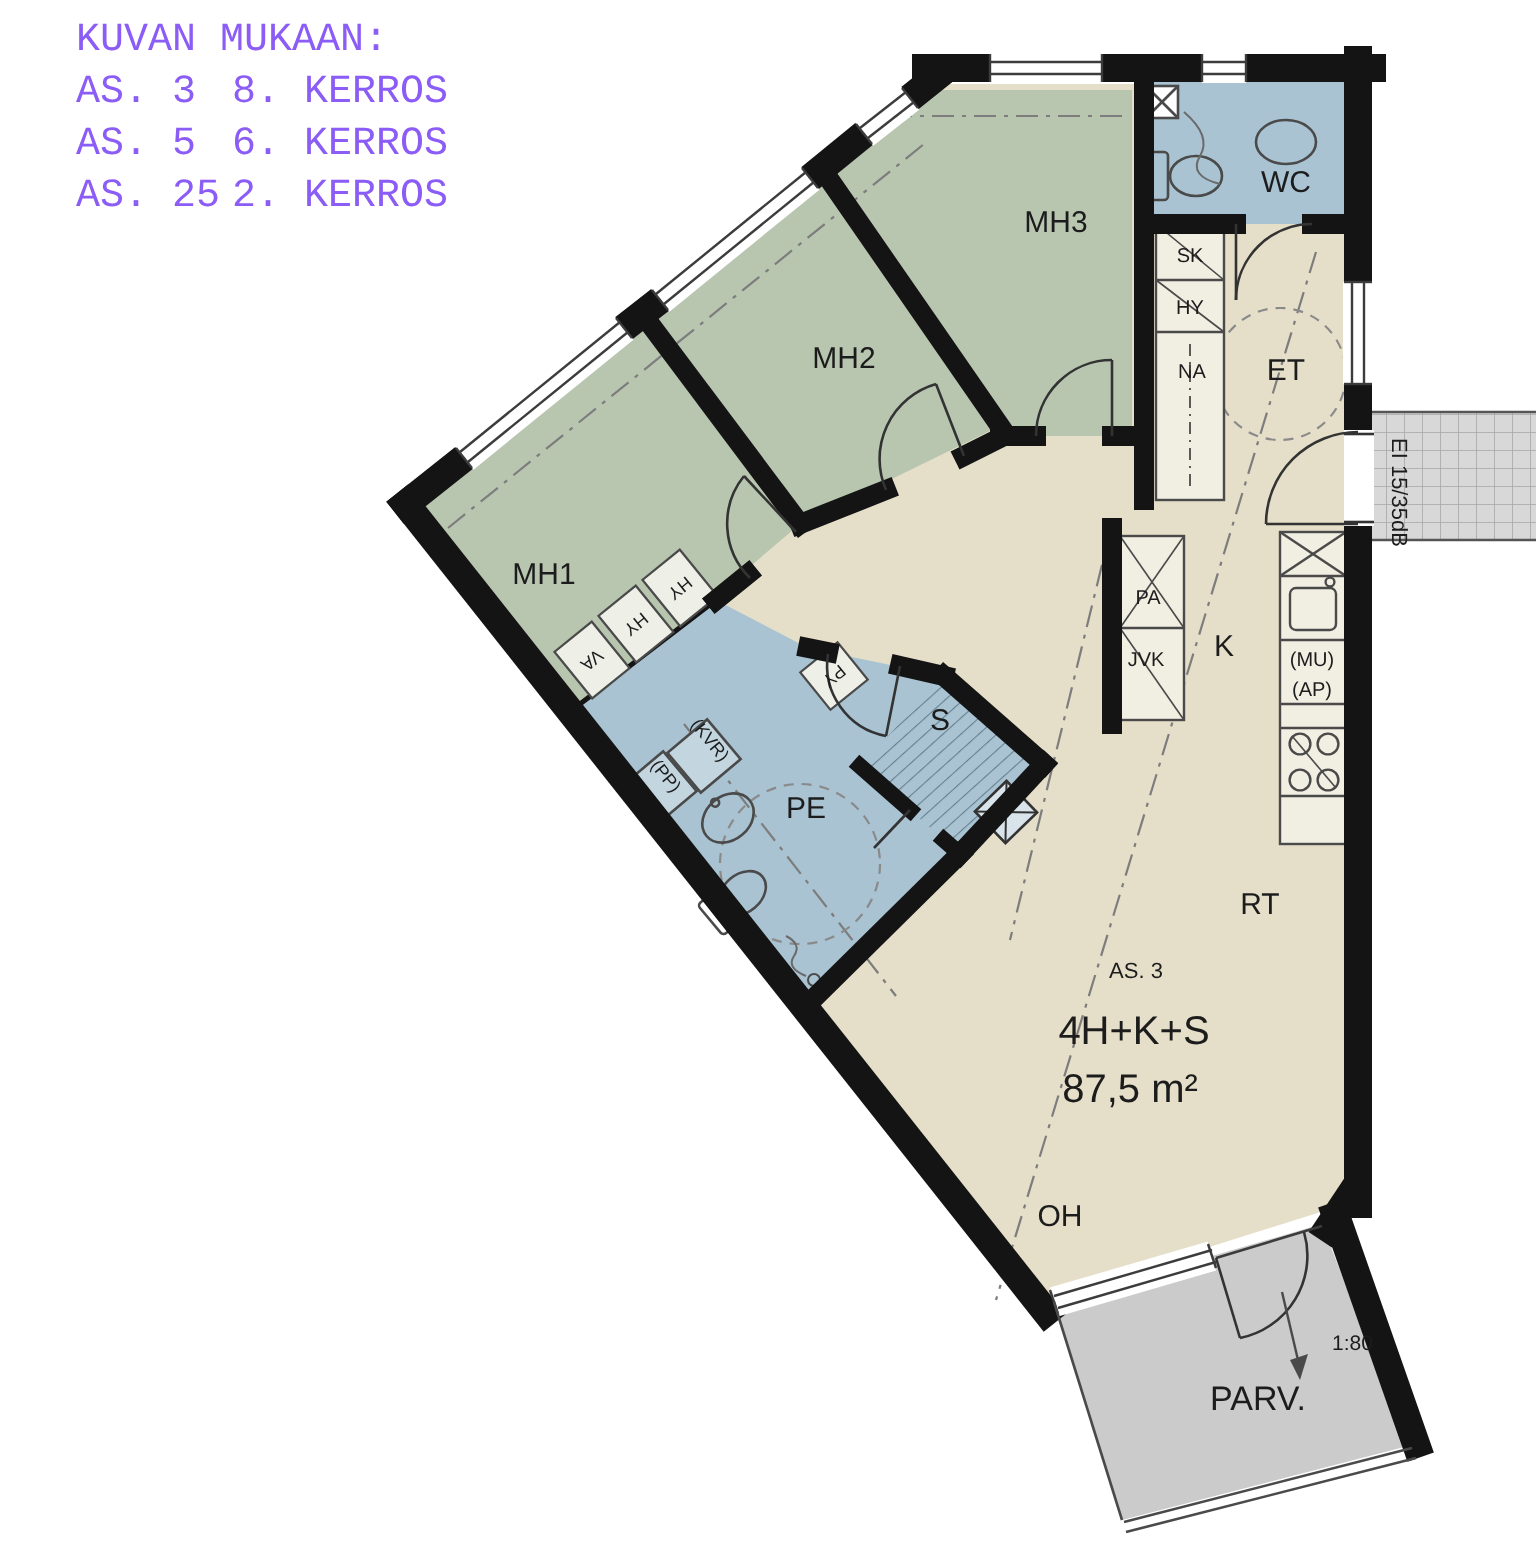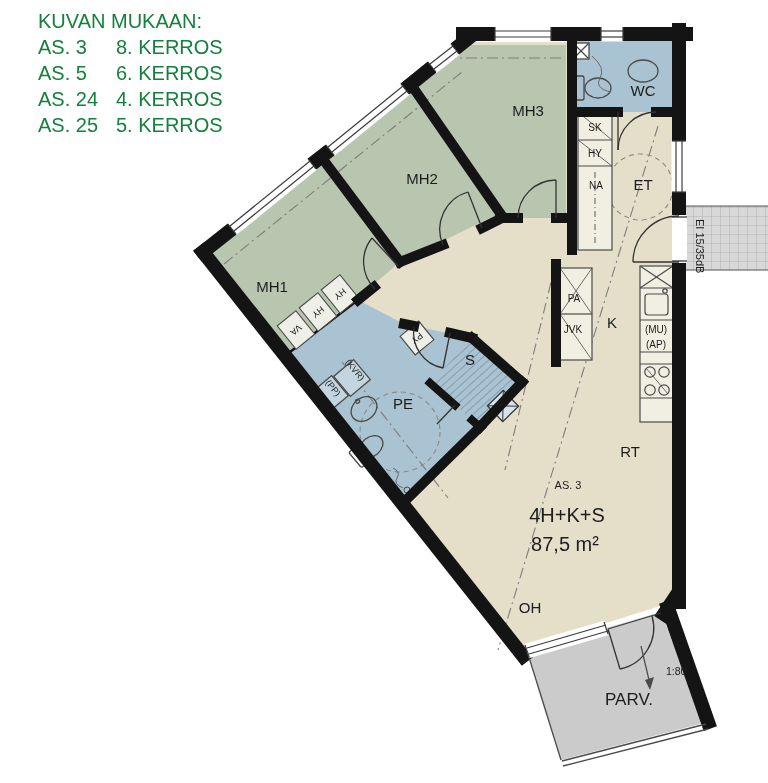--- a/index.html
+++ b/index.html
@@ -1,39 +1,38 @@
 <!DOCTYPE html>
 <html><head>
 <meta charset="utf-8">
 <style>
   html,body{margin:0;padding:0;background:#ffffff;}
   body{width:768px;height:783px;position:relative;font-family:"Liberation Sans",sans-serif;}
   #legend{
     position:absolute;left:38px;top:8px;
-    font-family:Liberation Sans, sans-serif;color:#15803d;
+    font-family:Liberation Mono, monospace;color:#8b5cf6;
     font-size:20px;line-height:26px;white-space:nowrap;
   }
   #legend .row span.as{display:inline-block;width:78px;}
   svg text{font-family:"Liberation Sans",sans-serif;fill:#1c1c1c;}
   .roomlbl{font-size:15px;}
   .biglbl{font-size:20px;}
   .smalllbl{font-size:10px;}
   .tinylbl{font-size:9px;}
 </style>
 </head>
 <body>
 
 
 
 <div id="legend">
   <div>KUVAN MUKAAN:</div>
   <div class="row"><span class="as">AS. 3</span><span>8. KERROS</span></div>
   <div class="row"><span class="as">AS. 5</span><span>6. KERROS</span></div>
-  <div class="row"><span class="as">AS. 24</span><span>4. KERROS</span></div>
-  <div class="row"><span class="as">AS. 25</span><span>5. KERROS</span></div>
+  <div class="row"><span class="as">AS. 25</span><span>2. KERROS</span></div>
 </div>
 
 <svg width="768" height="783" viewBox="0 0 768 783" xmlns="http://www.w3.org/2000/svg">
   <defs>
     <pattern id="saunaHatch" width="6" height="6" patternUnits="userSpaceOnUse" patternTransform="rotate(48)">
       <line x1="0" y1="0" x2="0" y2="6" stroke="#64808f" stroke-width="1.1"></line>
     </pattern>
     <pattern id="landingGrid" width="9" height="9" patternUnits="userSpaceOnUse">
       <path d="M 9 0 L 0 0 0 9" fill="none" stroke="#a8a8a8" stroke-width="0.8"></path>
     </pattern>

